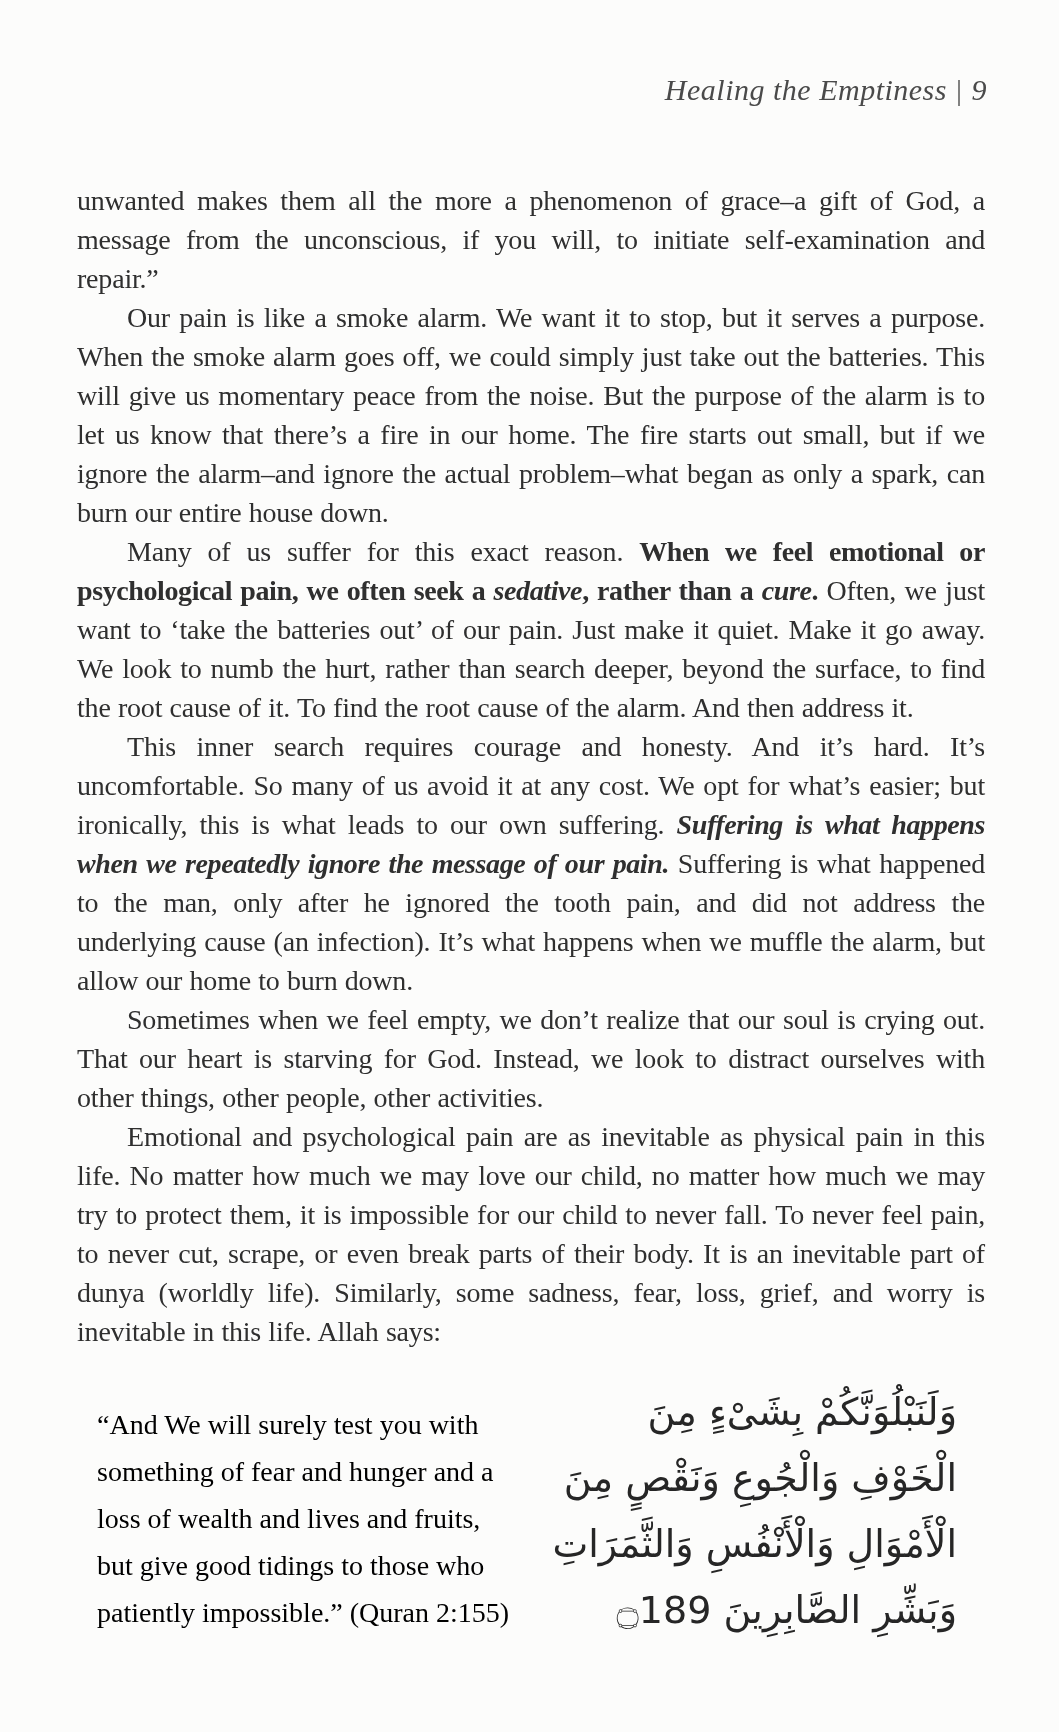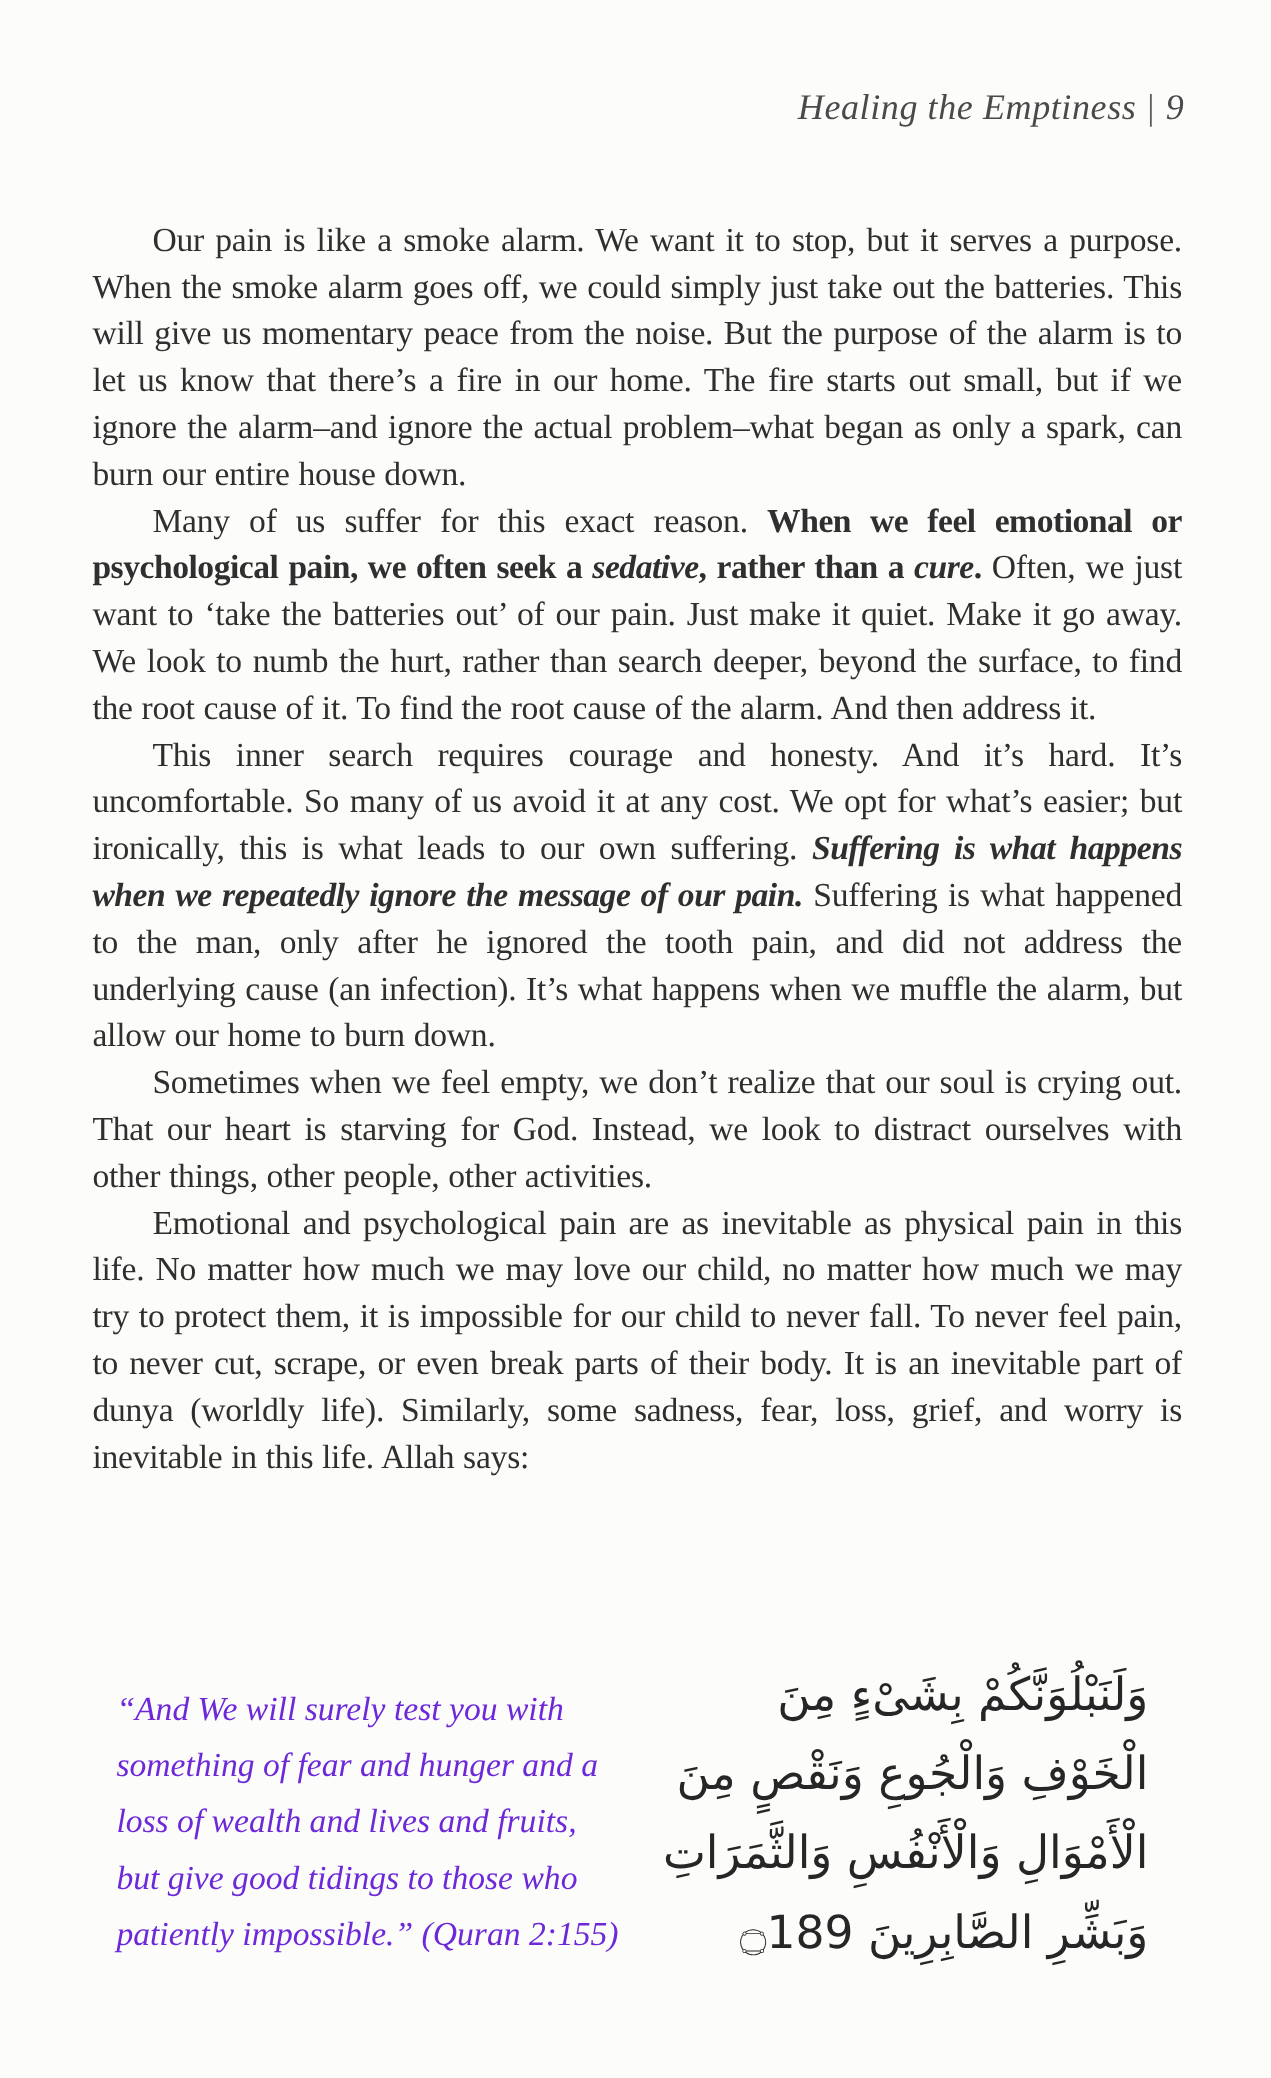--- a/index.html
+++ b/index.html
@@ -44,24 +44,23 @@
   .quote-block {
     position: absolute;
     top: 1348px; left: 77px; width: 908px;
     display: flex;
     align-items: flex-start;
   }
   .quote-en {
     width: 420px;
     margin-left: 20px;
     margin-top: 22px;
-    font-style: italic;
     font-size: 28px;
     line-height: 47px;
-    color: #6d28d9;
+    color: #000000;
     flex: 0 0 auto;
   }
   .quote-ar {
     flex: 1 1 auto;
     direction: rtl;
     text-align: right;
     font-family: "DejaVu Sans", sans-serif;
     font-size: 38px;
     line-height: 66px;
     color: #262626;
@@ -73,20 +72,21 @@
 </head>
 <body style="background: rgb(252, 252, 251); color: rgb(47, 47, 47);">
 
 <div class="page">
 
   <div class="header">
     <span>Healing the Emptiness</span><span class="sep">|</span><span>9</span>
   </div>
 
   <div class="body-text">
+    <p class="para no-indent"><span>unwanted makes them all the more a phenomenon of grace–a gift of God, a message from the unconscious, if you will, to initiate self-examination and repair.”</span></p>
     <p class="para"><span>Our pain is like a smoke alarm. We want it to stop, but it serves a purpose. When the smoke alarm goes off, we could simply just take out the batteries. This will give us momentary peace from the noise. But the purpose of the alarm is to let us know that there’s a fire in our home. The fire starts out small, but if we ignore the alarm–and ignore the actual problem–what began as only a spark, can burn our entire house down.</span></p>
     <p class="para"><span>Many of us suffer for this exact reason. </span><span class="b">When we feel emotional or psychological pain, we often seek a </span><span class="b i">sedative</span><span class="b">, rather than a </span><span class="b i">cure</span><span class="b">.</span><span> Often, we just want to ‘take the batteries out’ of our pain. Just make it quiet. Make it go away. We look to numb the hurt, rather than search deeper, beyond the surface, to find the root cause of it. To find the root cause of the alarm. And then address it.</span></p>
     <p class="para"><span>This inner search requires courage and honesty. And it’s hard. It’s uncomfortable. So many of us avoid it at any cost. We opt for what’s easier; but ironically, this is what leads to our own suffering. </span><span class="b i">Suffering is what happens when we repeatedly ignore the message of our pain.</span><span> Suffering is what happened to the man, only after he ignored the tooth pain, and did not address the underlying cause (an infection). It’s what happens when we muffle the alarm, but allow our home to burn down.</span></p>
     <p class="para"><span>Sometimes when we feel empty, we don’t realize that our soul is crying out. That our heart is starving for God. Instead, we look to distract ourselves with other things, other people, other activities.</span></p>
     <p class="para"><span>Emotional and psychological pain are as inevitable as physical pain in this life. No matter how much we may love our child, no matter how much we may try to protect them, it is impossible for our child to never fall. To never feel pain, to never cut, scrape, or even break parts of their body. It is an inevitable part of dunya (worldly life). Similarly, some sadness, fear, loss, grief, and worry is inevitable in this life. Allah says:</span></p>
   </div>
 
   <div class="quote-block">
     <div class="quote-en">
         <div class="line">“And We will surely test you with</div>

